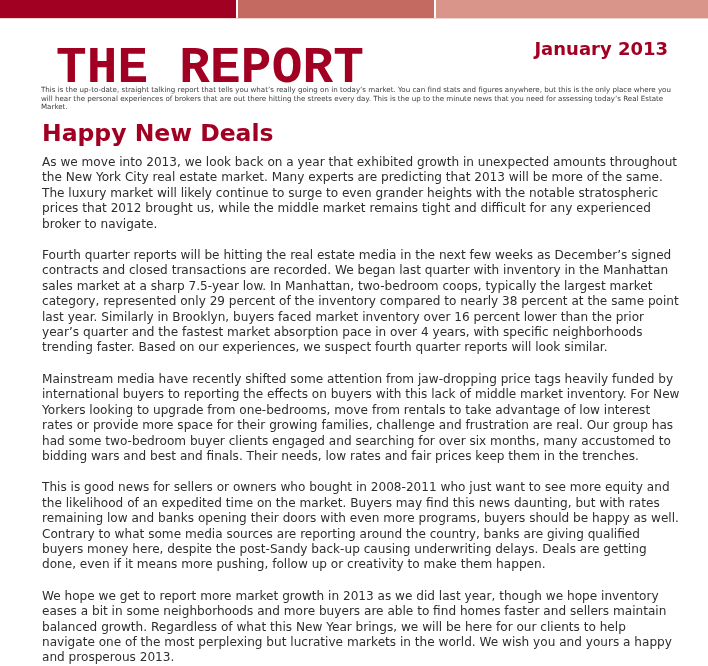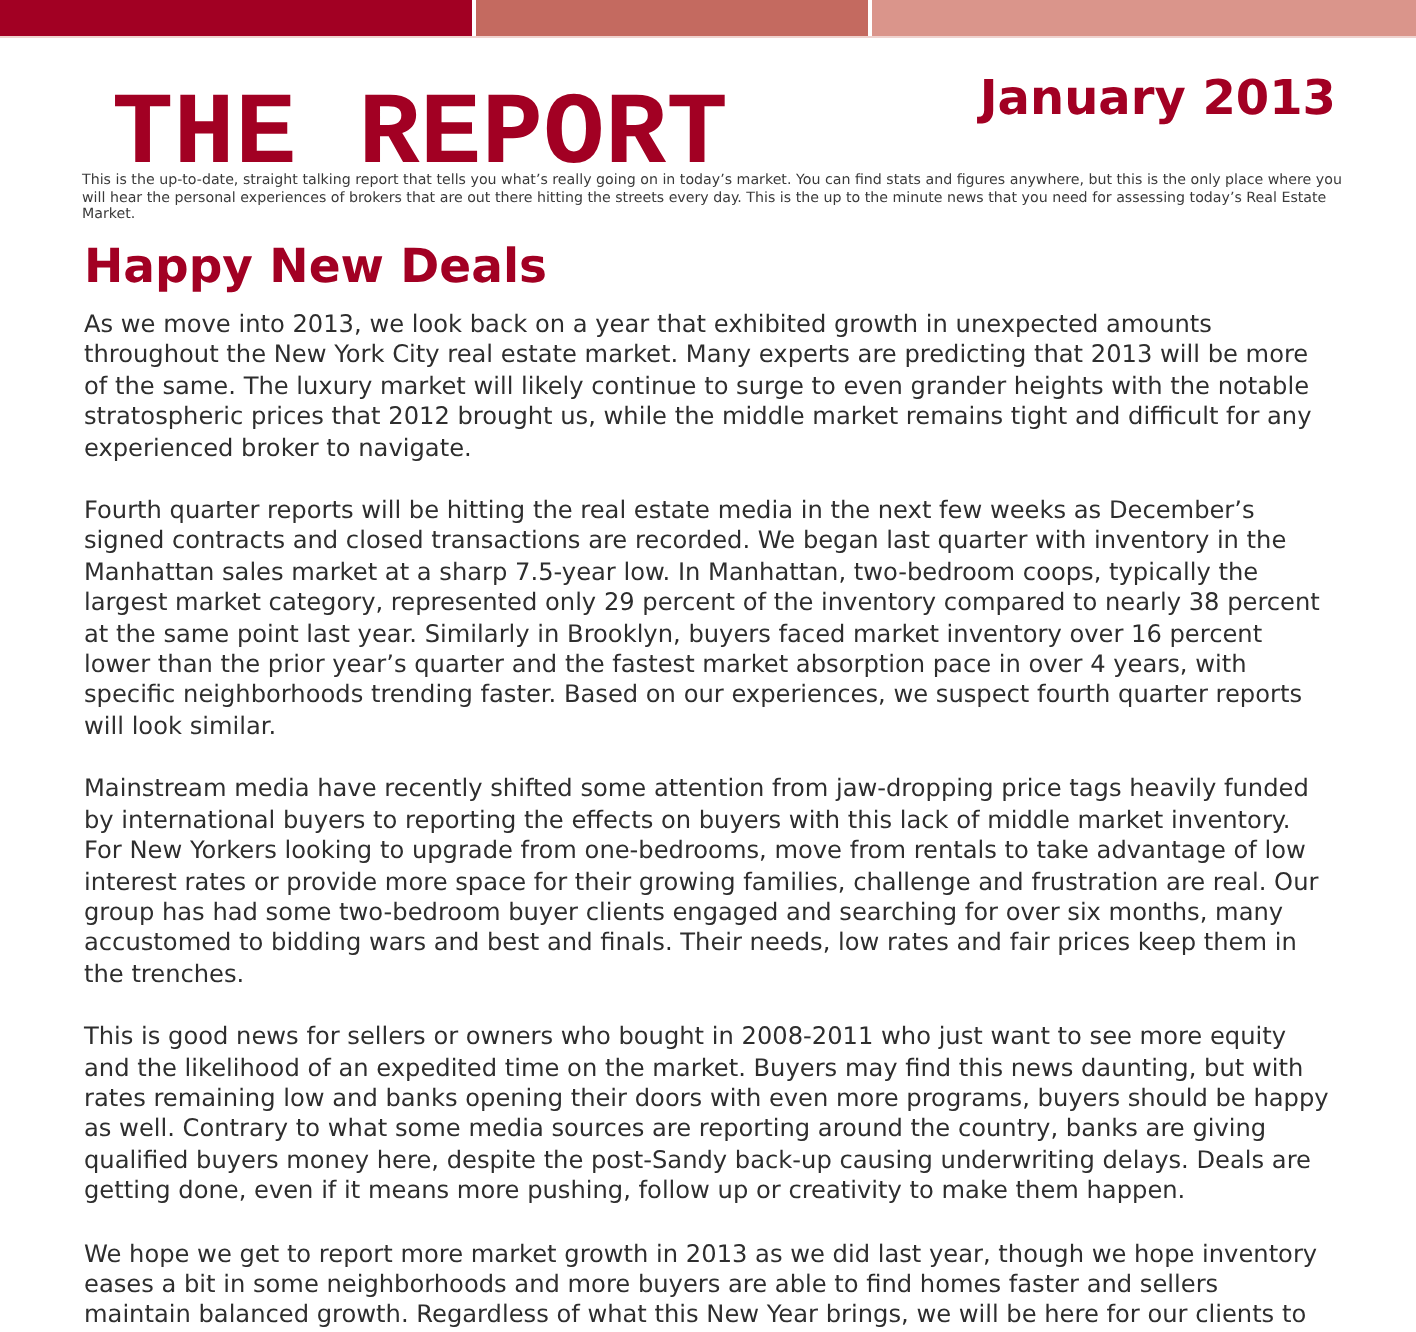--- a/index.html
+++ b/index.html
@@ -45,21 +45,21 @@
       color: #a20023;
       letter-spacing: 0.2px;
     }
     .masthead-date {
       position: absolute;
       right: 40px;
       top: 33px;
       margin: 0;
       font-family: "DejaVu Sans", sans-serif;
       font-weight: bold;
-      font-size: 24px;
+      font-size: 18px;
       line-height: 32px;
       color: #a20023;
     }
     .tagline {
       position: absolute;
       left: 41px;
       top: 86px;
       width: 632px;
       margin: 0;
       font-size: 7.1px;
@@ -77,21 +77,21 @@
       line-height: 30px;
       color: #a20023;
     }
     .article {
       position: absolute;
       left: 42px;
       top: 155px;
       width: 640px;
     }
     .article p {
-      margin: 0 16px 16px 0;
+      margin: 0 0 16px 0;
       font-size: 12.1px;
       line-height: 15.4px;
       color: #2e2e2e;
     }
   </style>
 </head>
 <body>
 
 <div class="topbar">
   <div class="seg seg-1"></div>

